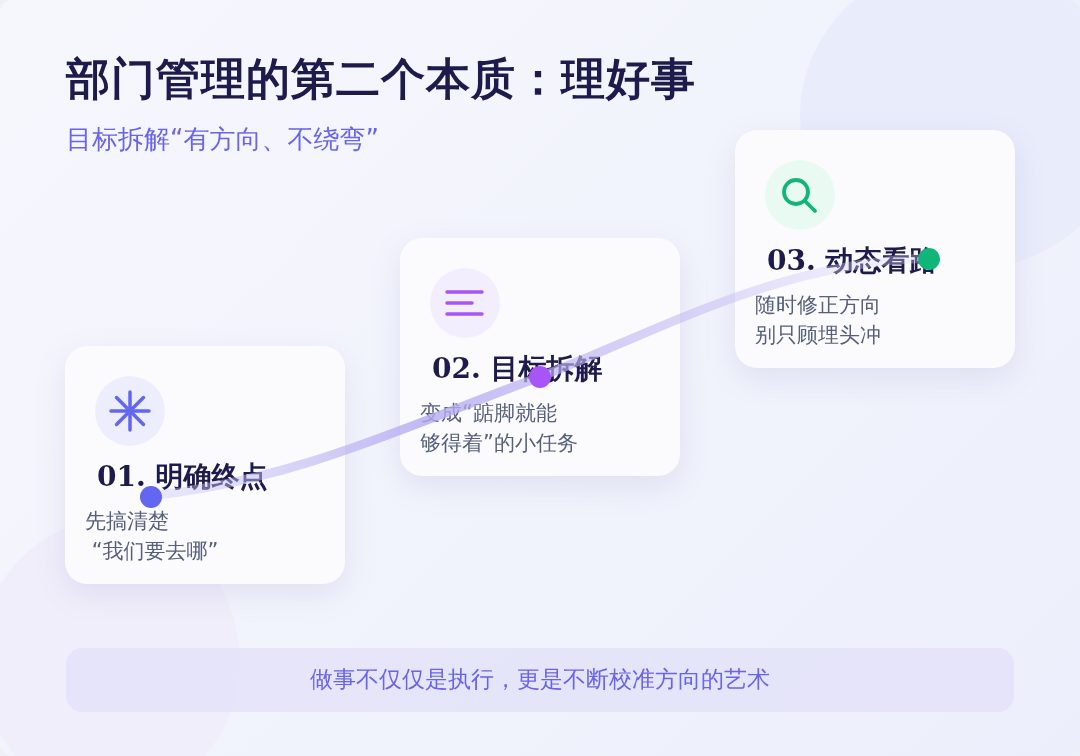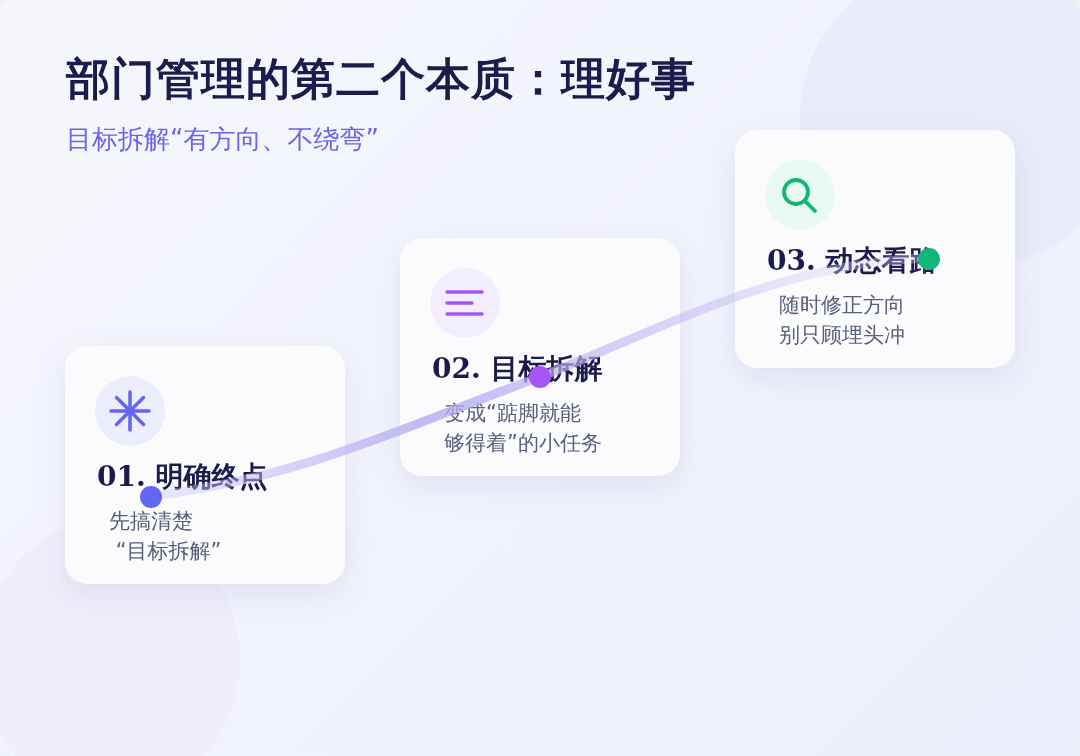--- a/index.html
+++ b/index.html
@@ -14,21 +14,21 @@
   .title { position:absolute; left:66px; top:50px; font-family:"DejaVu Serif","Liberation Serif",serif;
            font-weight:bold; font-size:44px; color:#1c1b4b; letter-spacing:1px; white-space:nowrap; }
   .subtitle { position:absolute; left:66px; top:122px; font-size:26px; color:#6a64e8; white-space:nowrap; }
   .path-svg { position:absolute; left:0; top:0; }
   .card { position:absolute; width:280px; height:238px; background:#fbfbfe; border-radius:22px;
           box-shadow:0 10px 30px rgba(120,120,180,0.15); }
   .card .icon-circle { position:absolute; left:30px; top:30px; width:70px; height:70px; border-radius:50%; }
   .card .icon-circle svg { position:absolute; left:0; top:0; }
   .card .card-title { position:absolute; left:32px; top:112px; font-family:"DejaVu Serif","Liberation Serif",serif;
           font-weight:bold; font-size:28px; color:#1c1b4b; white-space:nowrap; }
-  .card .card-desc { position:absolute; left:44px; top:160px; font-size:21px; line-height:30px; color:#56607a; white-space:pre; }
+  .card .card-desc { position:absolute; left:20px; top:160px; font-size:21px; line-height:30px; color:#56607a; white-space:pre; }
   .dot { position:absolute; width:22px; height:22px; border-radius:50%; }
   .footer-bar { position:absolute; left:66px; top:648px; width:948px; height:64px; border-radius:16px;
                 background:rgba(226,224,250,0.75); }
   .footer-text { position:absolute; left:0; right:0; top:16px; text-align:center; font-size:23px; color:#6a64e8; }
   .watermark { position:absolute; left:690px; top:694px; height:40px; display:flex; align-items:center;
                font-size:27px; color:#9a9aa6; white-space:nowrap; }
   .watermark svg { margin-right:10px; }
 </style>
 </head>
 <body>
@@ -46,21 +46,21 @@
         <g stroke="#6366f1" stroke-width="3.5" stroke-linecap="round">
           <line x1="35" y1="16" x2="35" y2="54"></line>
           <line x1="16" y1="35" x2="54" y2="35"></line>
           <line x1="21.5" y1="21.5" x2="48.5" y2="48.5"></line>
           <line x1="48.5" y1="21.5" x2="21.5" y2="48.5"></line>
         </g>
       </svg>
     </div>
     <div class="card-title">01. 明确终点</div>
     <div class="card-desc">先搞清楚
- “目标拆解”</div>
+ “我们要去哪”</div>
   </div>
 
   <div class="card" style="left:400px; top:238px;">
     <div class="icon-circle" style="background:#f3eefd;">
       <svg width="70" height="70" viewBox="0 0 70 70">
         <g stroke="#a855f7" stroke-width="3.5" stroke-linecap="round">
           <line x1="17" y1="24" x2="52" y2="24"></line>
           <line x1="17" y1="35" x2="42" y2="35"></line>
           <line x1="17" y1="46" x2="52" y2="46"></line>
         </g>
@@ -94,14 +94,17 @@
         <stop offset="1" stop-color="#e4e0fb" stop-opacity="0.3"></stop>
       </linearGradient>
     </defs>
     <path d="M150 496 C 300 480, 420 420, 540 377 C 660 330, 780 262, 930 258" stroke="url(#pg)" stroke-width="9" fill="none" stroke-linecap="round"></path>
   </svg>
 
   <div class="dot" style="left:140px; top:486px; background:#6366f1;"></div>
   <div class="dot" style="left:529px; top:366px; background:#a855f7;"></div>
   <div class="dot" style="left:918px; top:248px; background:#10b57a;"></div>
 
+  <div class="footer-bar">
+    <div class="footer-text">做事不仅仅是执行，更是不断校准方向的艺术</div>
+  </div>
 
 </div>
 
 </body></html>

